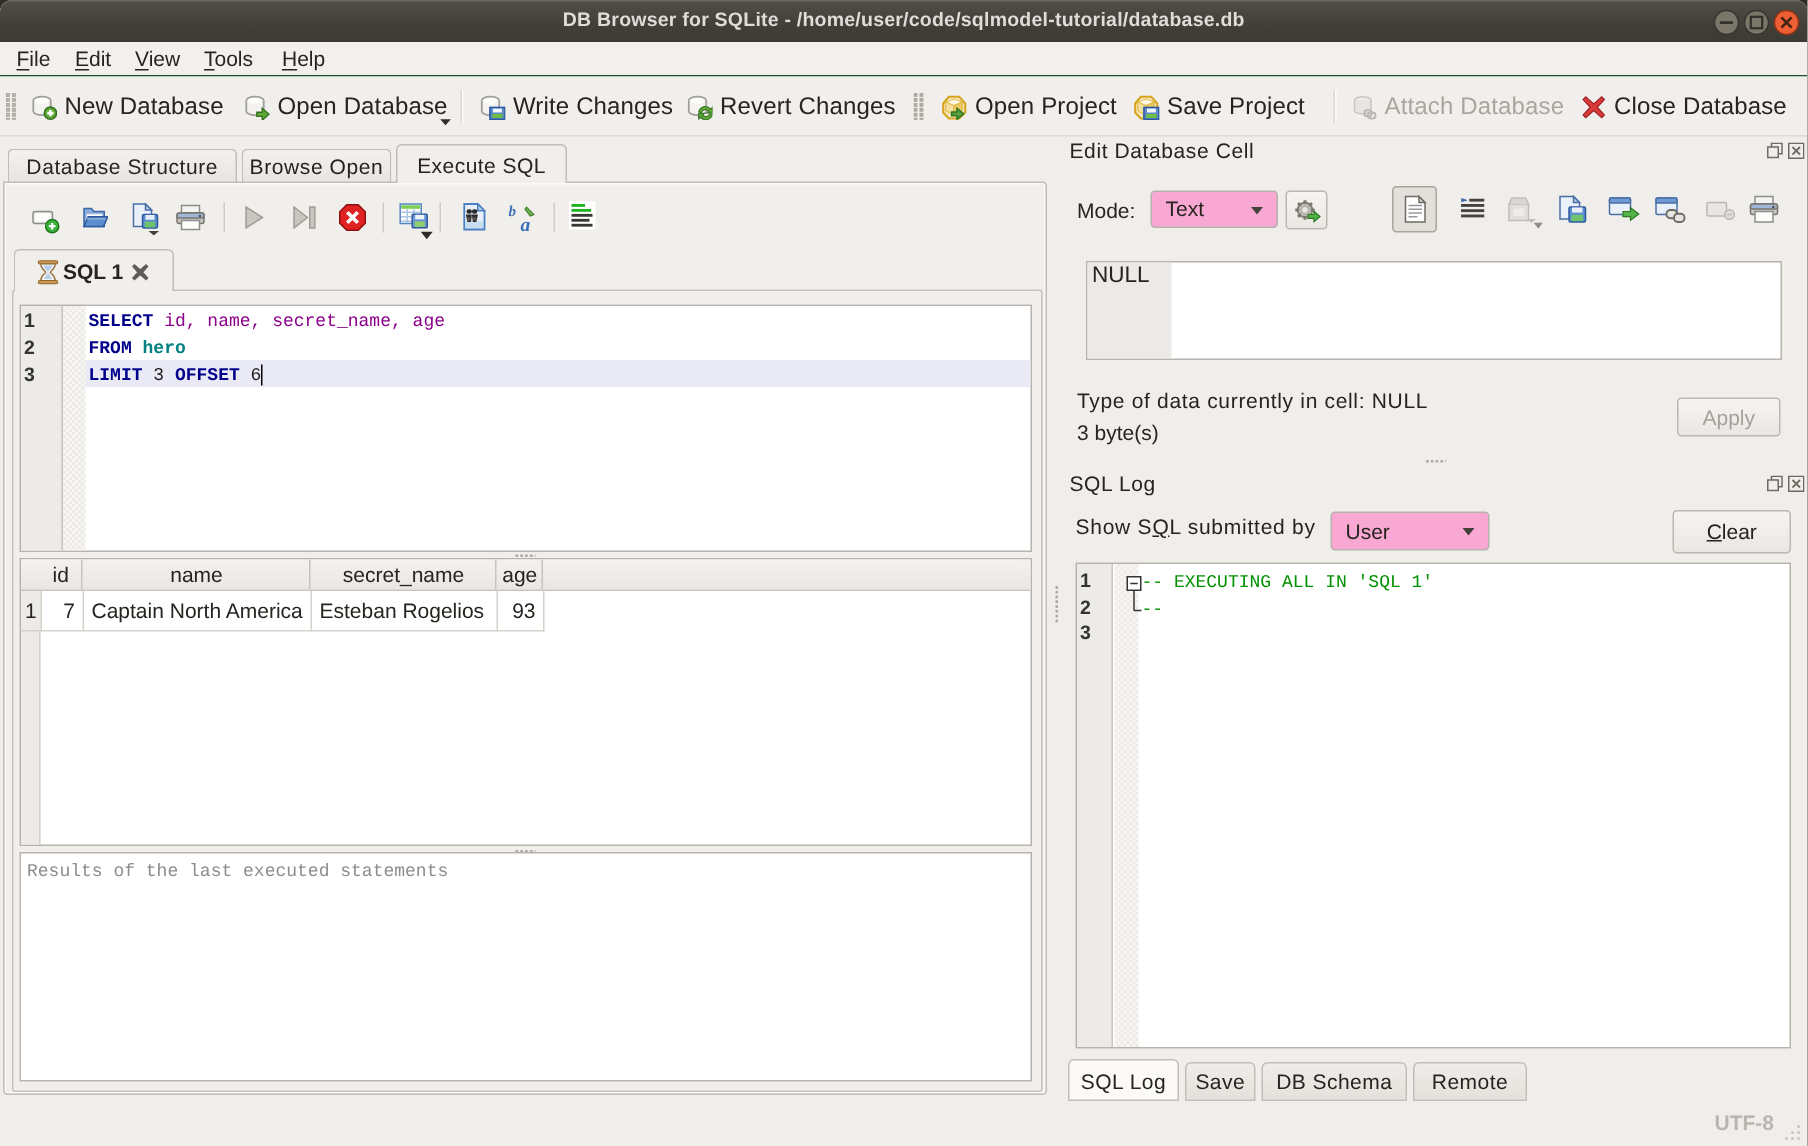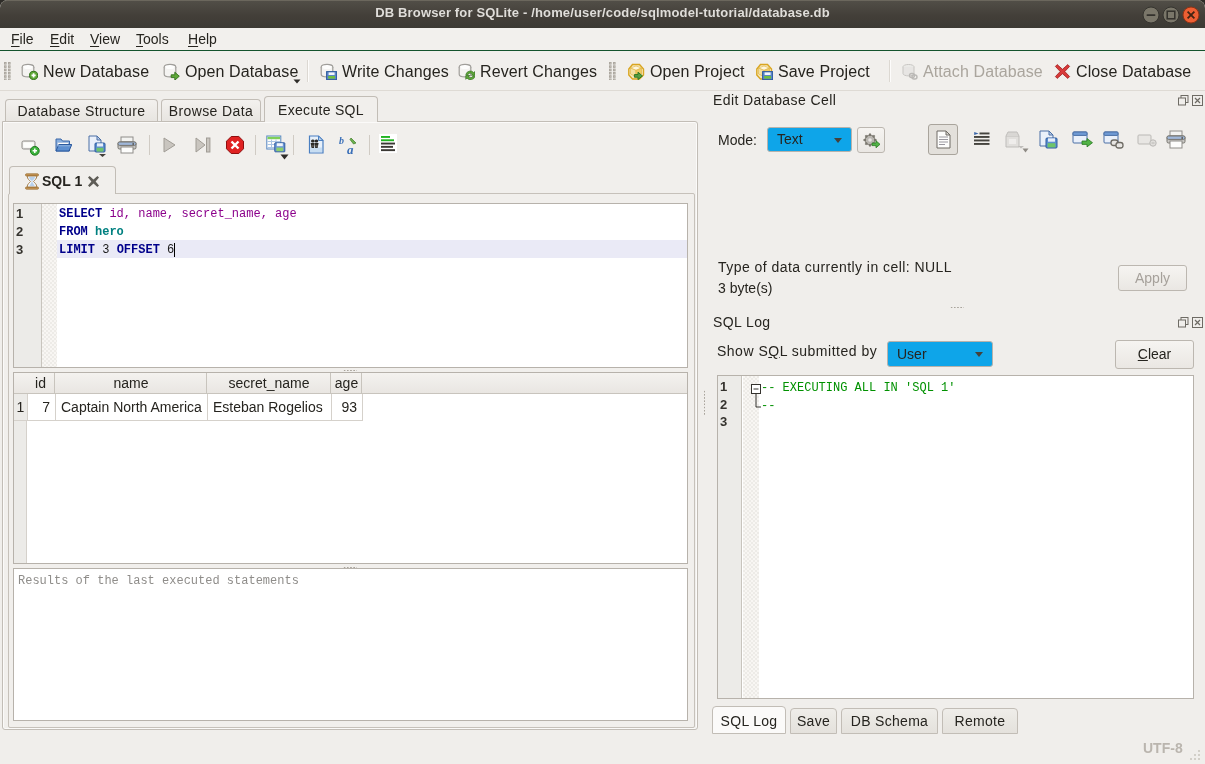--- a/index.html
+++ b/index.html
@@ -49,21 +49,21 @@
 .vdots { width:3px; height:26px; background-image:radial-gradient(circle, #a9a49c 0.8px, transparent 1px); background-size:3px 3.2px; }
 .rtable { position:absolute; left:10px; top:250px; width:675px; height:192px; background:#fff; border:1px solid #b7b2ab; font-size:14px; color:#26241f; }
 .vhead { position:absolute; left:0; top:0; width:13px; height:100%; background:#ecebe8; border-right:1px solid #d5d1cb; }
 .hrow { position:absolute; left:0px; top:0; height:21px; width:673px; background:linear-gradient(#f4f2ef,#e9e6e2); border-bottom:1px solid #c8c4bd; }
 .hcell { position:absolute; top:0; height:20px; border-right:1px solid #c8c4bd; text-align:center; padding-top:2px; }
 .drow { position:absolute; top:21px; height:27px; }
 .dcell { position:absolute; top:0; height:27px; border-right:1px solid #d5d1cb; border-bottom:1px solid #d5d1cb; padding:5px 5px 0 5px; background:#fff; }
 .btext { position:absolute; left:10px; top:446px; width:675px; height:153px; background:#fff; border:1px solid #b7b2ab; font:12px "Liberation Mono",monospace; color:#8f8d8a; padding:5px 0 0 4px; }
 .rpanel { position:absolute; left:712px; top:91px; width:493px; height:650px; font-size:14px; color:#26241f; }
 .dtitle { position:absolute; letter-spacing:0.4px; }
-.combo { position:absolute; background:#0ea5e9; border:1px solid #b7b2ab; border-radius:3px; color:#26241f; }
+.combo { position:absolute; background:#f9a8d4; border:1px solid #b7b2ab; border-radius:3px; color:#26241f; }
 .combo .arr { position:absolute; right:9px; top:50%; margin-top:-2px; width:0; height:0; border-left:4px solid transparent; border-right:4px solid transparent; border-top:5px solid #44413b; }
 .btn { position:absolute; background:linear-gradient(#f6f4f1,#eae7e3); border:1px solid #bcb7b0; border-radius:3px; text-align:center; }
 .nullbox { position:absolute; left:12px; top:83px; width:464px; height:66px; background:#fff; border:1px solid #b7b2ab; }
 .nullbox .g { position:absolute; left:0; top:0; width:56px; height:64px; background:#eceae7; }
 .nullbox .t { position:absolute; left:3px; top:0px; font-size:15px; color:#26241f; }
 .loged { position:absolute; left:5px; top:284px; width:477px; height:324px; background:#fff; border:1px solid #b7b2ab; }
 .loged .gutter { width:24px; }
 .loged .gutter div { padding-left:2px; padding-top:1px; }
 .loged .fold { left:25px; width:16px; }
 .loged .code { left:41px; color:#009100; }
@@ -197,21 +197,21 @@
         <rect x="8.5" y="10.5" width="5" height="4" rx="2" fill="none" stroke="#8f8d8a" stroke-width="1.4"></rect>
         <rect x="11" y="12" width="5" height="4" rx="2" fill="none" stroke="#8f8d8a" stroke-width="1.4"></rect>
       </svg>Attach Database</div>
     <div class="tbtn" style="left:1054px;">
       <svg width="17" height="17" viewBox="0 0 17 17">
         <path d="M3.2 1.6 L8.5 6.3 L13.8 1.6 L15.6 3.4 L10.8 8.5 L15.6 13.6 L13.8 15.4 L8.5 10.7 L3.2 15.4 L1.4 13.6 L6.2 8.5 L1.4 3.4 Z" fill="#d93a3a" stroke="#9e1f1f" stroke-width="0.8"></path>
       </svg>Close Database</div>
   </div>
   <div class="maintabs">
     <div class="mtab" style="left:5px; width:153px;">Database Structure</div>
-    <div class="mtab" style="left:161px; width:100px;">Browse Data</div>
+    <div class="mtab" style="left:161px; width:100px;">Browse Open</div>
     <div class="mtab active" style="left:264px; width:114px;">Execute SQL</div>
   </div>
   <div class="lpanel">
     <div id="sqlbar">
       <svg class="sicon" style="left:18px; top:15px;" width="19" height="19" viewBox="0 0 19 19">
         <rect x="1" y="4" width="13" height="8" rx="1.5" fill="#e8e6e3" stroke="#8f8d8a"></rect>
         <rect x="2.2" y="5.2" width="10.6" height="5.6" rx="1" fill="#fdfdfc"></rect>
         <circle cx="13.8" cy="13.8" r="4.4" fill="#3db33d" stroke="#1e7a1e"></circle>
         <path d="M13.8 11.6 V16 M11.6 13.8 H16" stroke="#fff" stroke-width="1.5"></path>
       </svg>
@@ -424,20 +424,24 @@
       <rect x="4" y="1" width="12" height="5" fill="#f3f3f1" stroke="#8f8d8a"></rect>
       <rect x="1" y="6" width="18" height="7" rx="1.5" fill="#c9c7c3" stroke="#77756f"></rect>
       <rect x="1" y="6" width="18" height="3.4" rx="1.5" fill="#9fb7d9" stroke="#77756f"></rect>
       <rect x="4" y="11" width="12" height="7" fill="#fdfdfc" stroke="#8f8d8a"></rect>
       <circle cx="16.2" cy="8" r="0.9" fill="#5a5850"></circle>
     </svg>
     <span style="position:absolute; left:5px; top:252px; letter-spacing:0.5px;">Show S<u>Q</u>L submitted by</span>
     <div class="combo" style="left:175px; top:250px; width:106px; height:26px; padding:4px 0 0 9px;">User<span class="arr"></span></div>
     <div class="btn" style="left:403px; top:249px; width:79px; height:29px; padding-top:5px;"><u>C</u>lear</div>
     <div class="btn" style="left:406px; top:174px; width:69px; height:26px; padding-top:4px; color:#a6a19b;">Apply</div>
+    <div class="nullbox">
+      <div class="g"></div>
+        <div class="t">NULL</div>
+    </div>
     <span style="position:absolute; left:6px; top:168px; letter-spacing:0.45px;">Type of data currently in cell: NULL</span>
     <span style="position:absolute; left:6px; top:189px;">3 byte(s)</span>
     <div class="hdots" style="position:absolute; left:238px; top:215px;"></div>
     <div class="loged">
       <div class="gutter">
           <div class="pad"></div>
           <div>1</div>
           <div>2</div>
           <div>3</div>
         </div>

